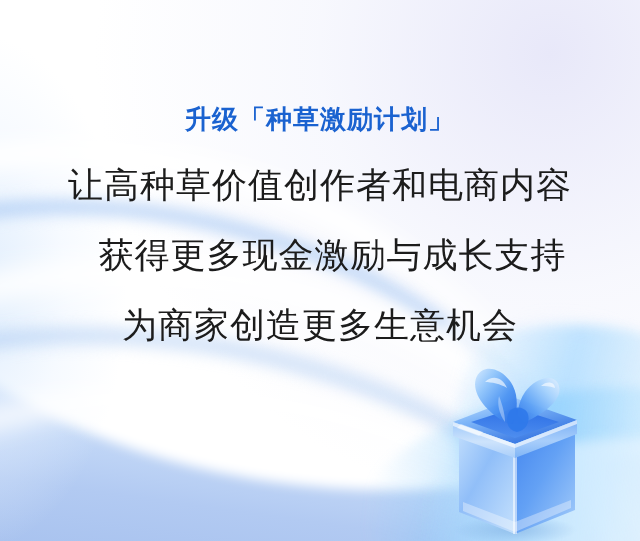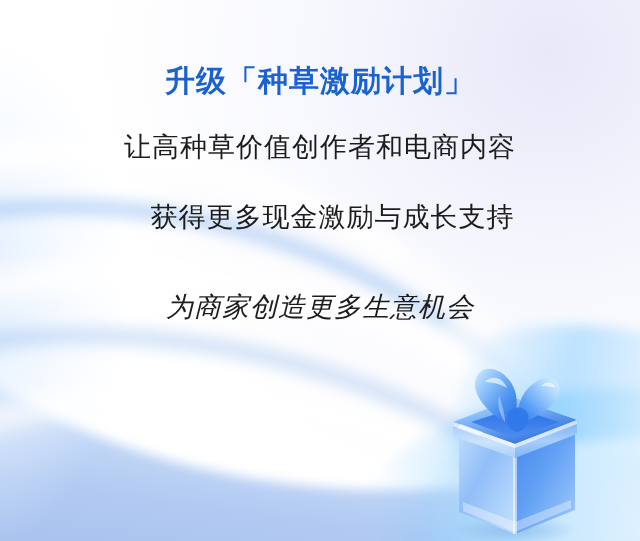--- a/index.html
+++ b/index.html
@@ -199,38 +199,39 @@
   
   .text-block {
     position: absolute;
     left: 0;
     right: 0;
     top: 62px;
     text-align: center;
     z-index: 6;
   }
   .headline {
-    font-size: 30px;
+    font-size: 26px;
     font-weight: bold;
     letter-spacing: 1px;
     line-height: 38px;
     color: #1a62d0;
     white-space: nowrap;
+    margin-top: 38px;
   }
   .subline {
-    font-size: 27px;
+    font-size: 35px;
     font-weight: normal;
     letter-spacing: 1px;
     line-height: 32px;
     color: #1c1c1c;
     white-space: nowrap;
   }
   .sub-1 { margin-top: 31px; }
   .sub-2 { margin-top: 38px; padding-left: 25px; }
-  .sub-3 { margin-top: 58px; font-style: italic; }
+  .sub-3 { margin-top: 38px; }
 
   
   #gift {
     position: absolute;
     left: 443px;
     top: 362px;
     width: 150px;
     height: 179px;
     z-index: 8;
   }

